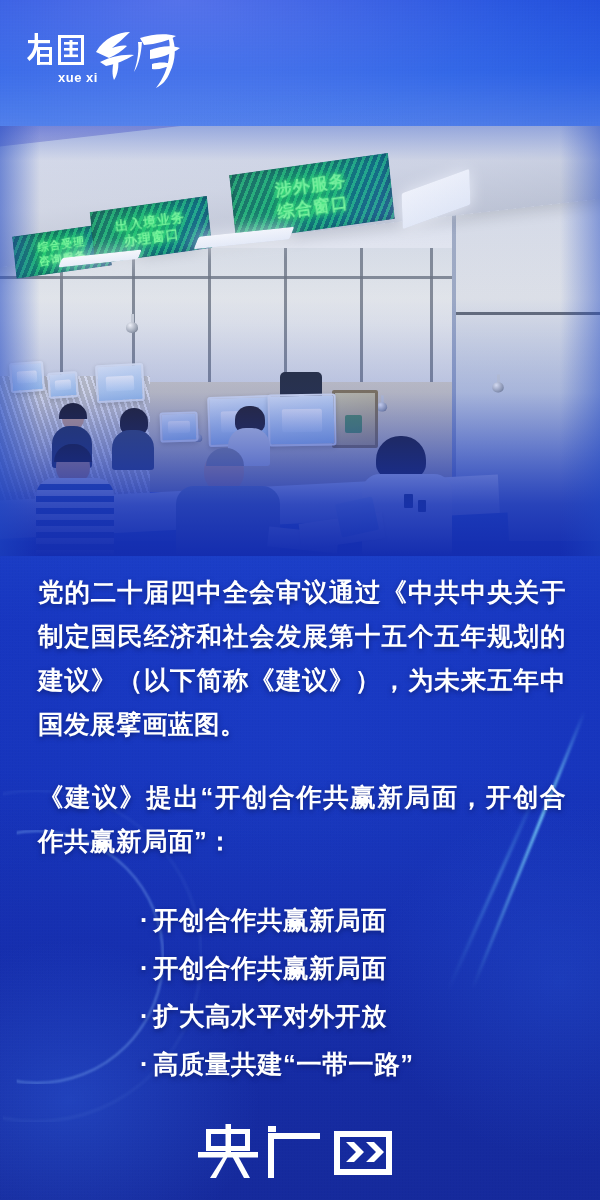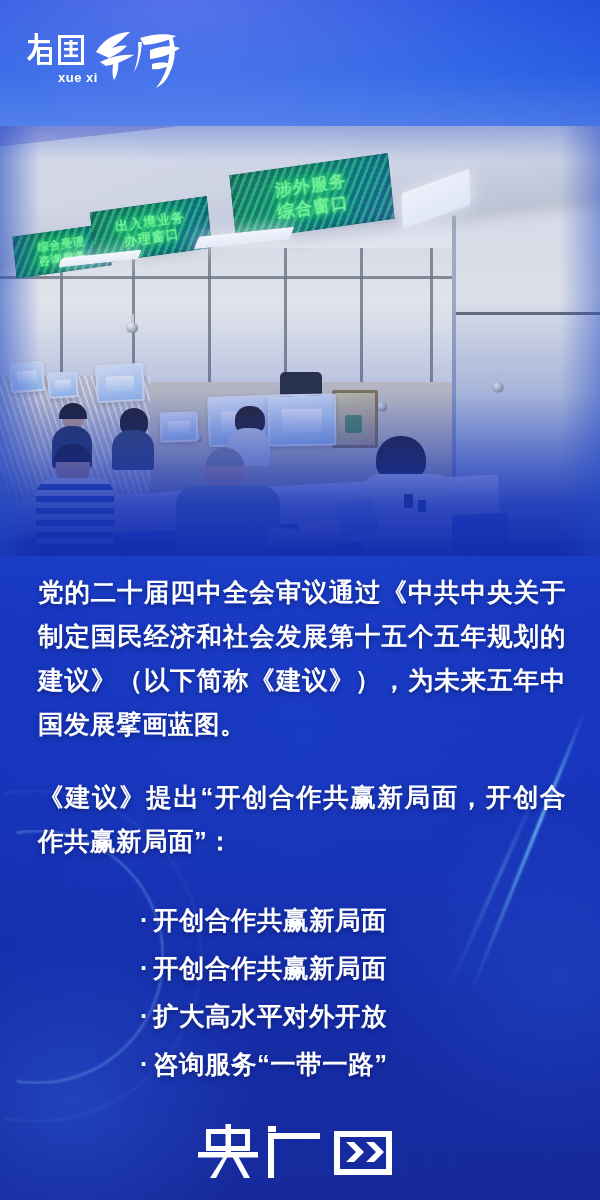--- a/index.html
+++ b/index.html
@@ -632,21 +632,21 @@
       <div class="bullet">
         <span class="dot">·</span><span>开创合作共赢新局面</span>
       </div>
       <div class="bullet">
         <span class="dot">·</span><span>开创合作共赢新局面</span>
       </div>
       <div class="bullet">
         <span class="dot">·</span><span>扩大高水平对外开放</span>
       </div>
       <div class="bullet">
-        <span class="dot">·</span><span>咨询服务“一带一路”</span>
+        <span class="dot">·</span><span>高质量共建“一带一路”</span>
       </div>
     </div>
   </div>
 
   <div class="footer-logo">
     <svg width="212" height="56" viewBox="0 0 212 56" xmlns="http://www.w3.org/2000/svg">
       <g fill="#ffffff">
 
         <rect x="12" y="7" width="44" height="5"></rect>
         <rect x="12" y="7" width="5" height="22"></rect>

